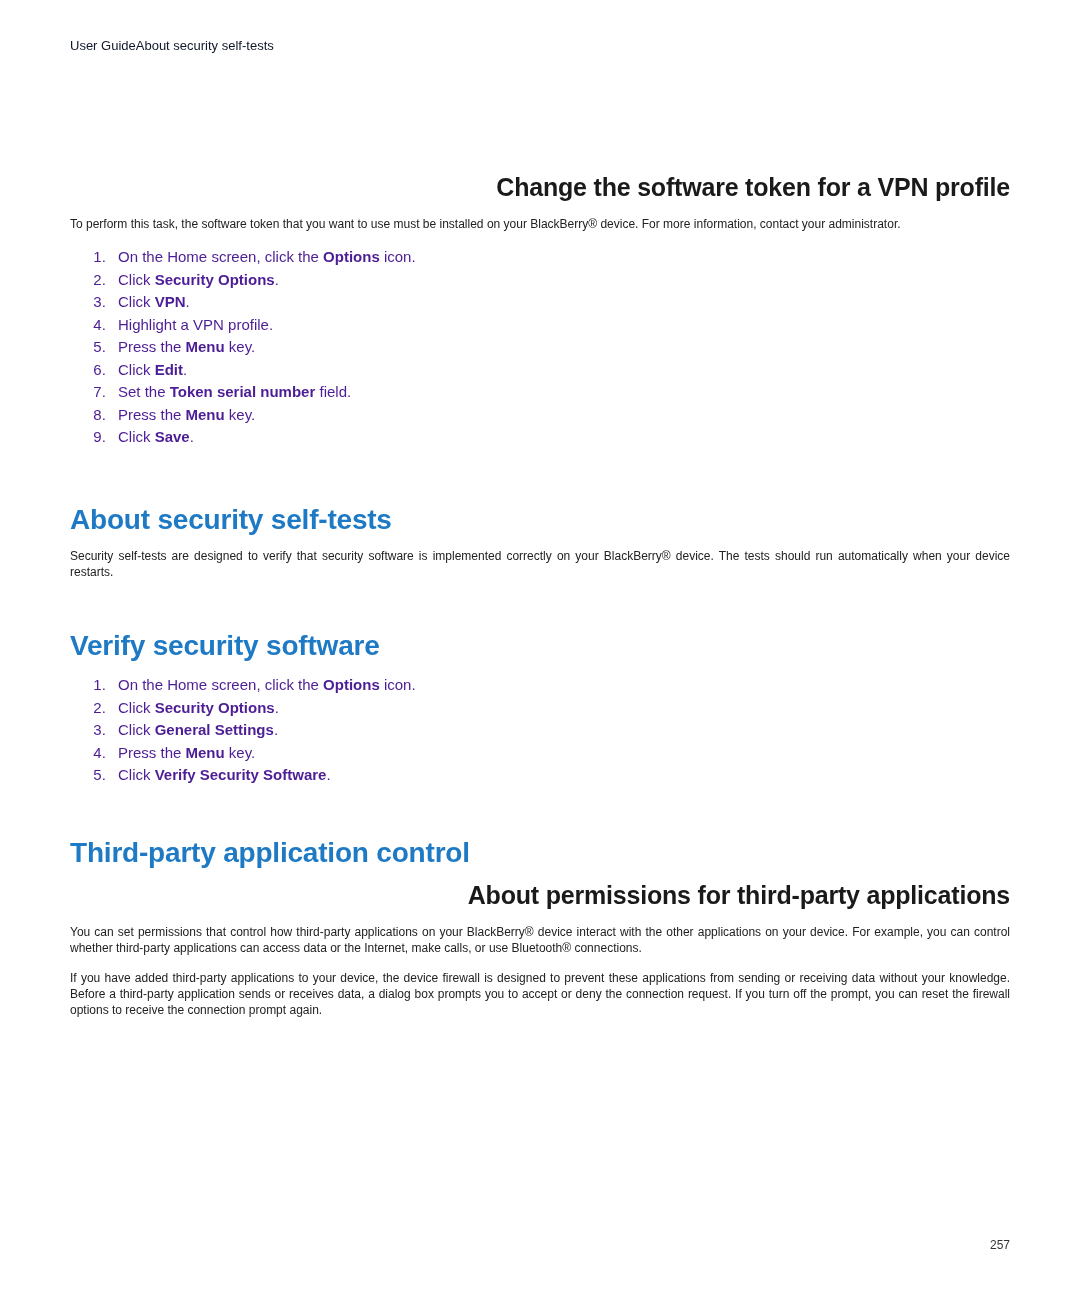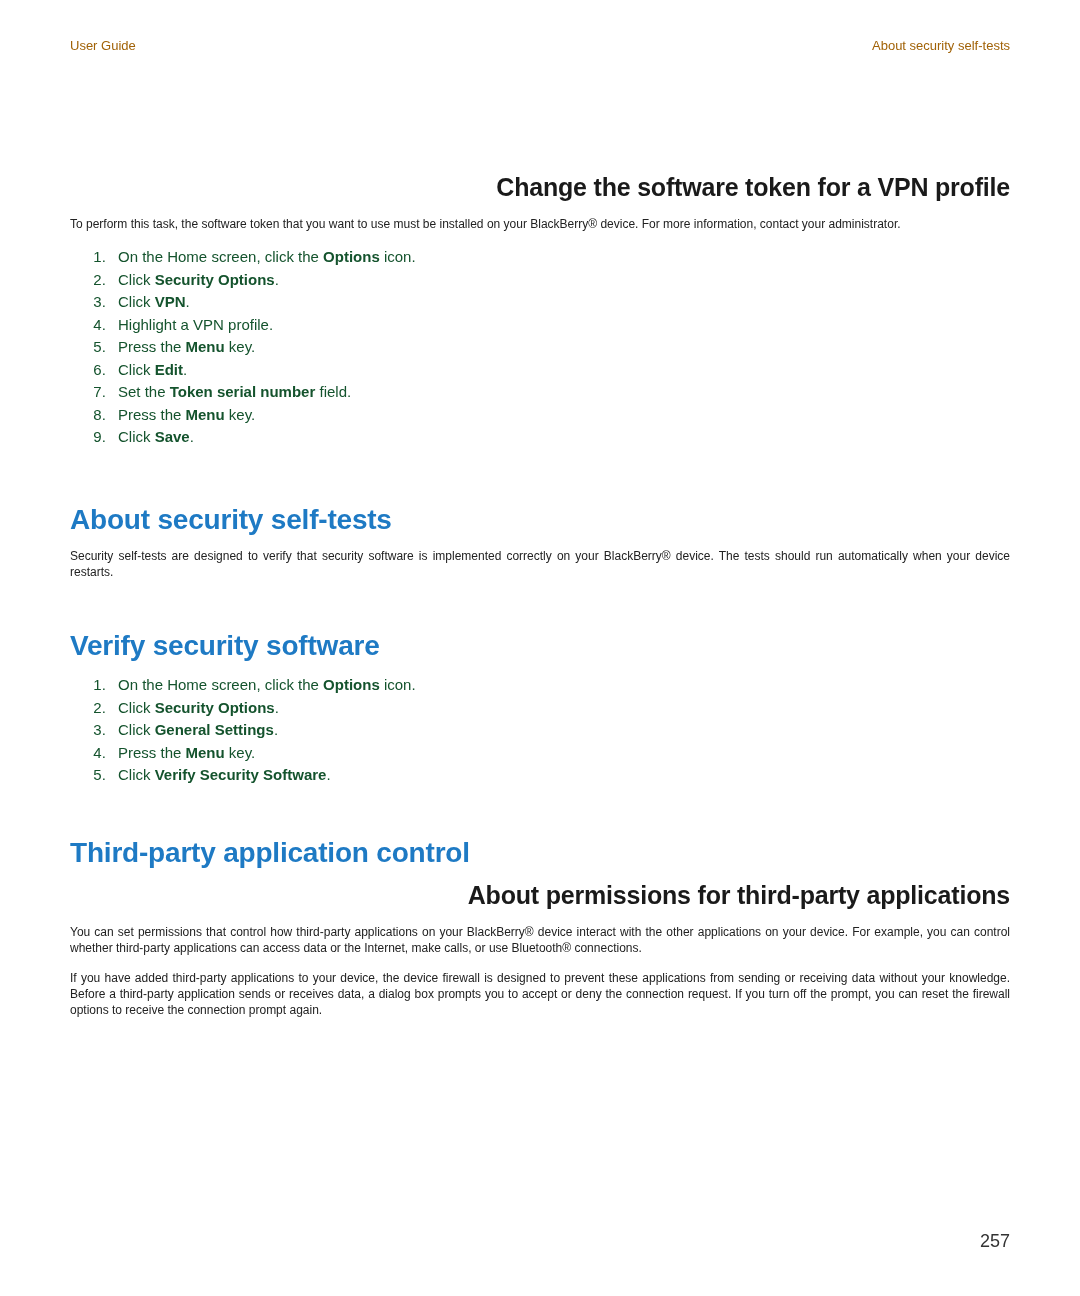--- a/index.html
+++ b/index.html
@@ -13,23 +13,22 @@
   }
   .page {
     box-sizing: border-box;
     width: 1080px;
     height: 1296px;
     padding: 38px 70px 40px 70px;
     position: relative;
   }
   .header-row {
     display: flex;
-    justify-content: space-between;
     font-size: 13px;
-    color: #a16207;
+    color: #0f172a;
     margin-bottom: 120px;
   }
   .h2-black {
     font-size: 25px;
     font-weight: 700;
     color: #1a1a1a;
     margin: 0 0 14px 0;
     letter-spacing: -0.2px;
     text-align: right;
   }
@@ -45,34 +44,34 @@
     line-height: 1.35;
     color: #222;
     margin: 0 0 14px 0;
     text-align: justify;
   }
   ol.steps {
     margin: 0 0 14px 0;
     padding-left: 40px;
     font-size: 15px;
     line-height: 1.5;
-    color: #14532d;
+    color: #4c1d95;
   }
   ol.steps li {
     padding-left: 8px;
     margin: 0;
   }
   .bold { font-weight: 700; }
   .section-gap-large { margin-top: 55px; }
   .section-gap-med   { margin-top: 50px; }
   .page-number {
     position: absolute;
     bottom: 44px;
     right: 70px;
-    font-size: 18px;
+    font-size: 12px;
     color: #333;
   }
 </style>
 </head>
 <body>
 
 <div class="page">
 
   <div class="header-row">
     <span>User Guide</span>

